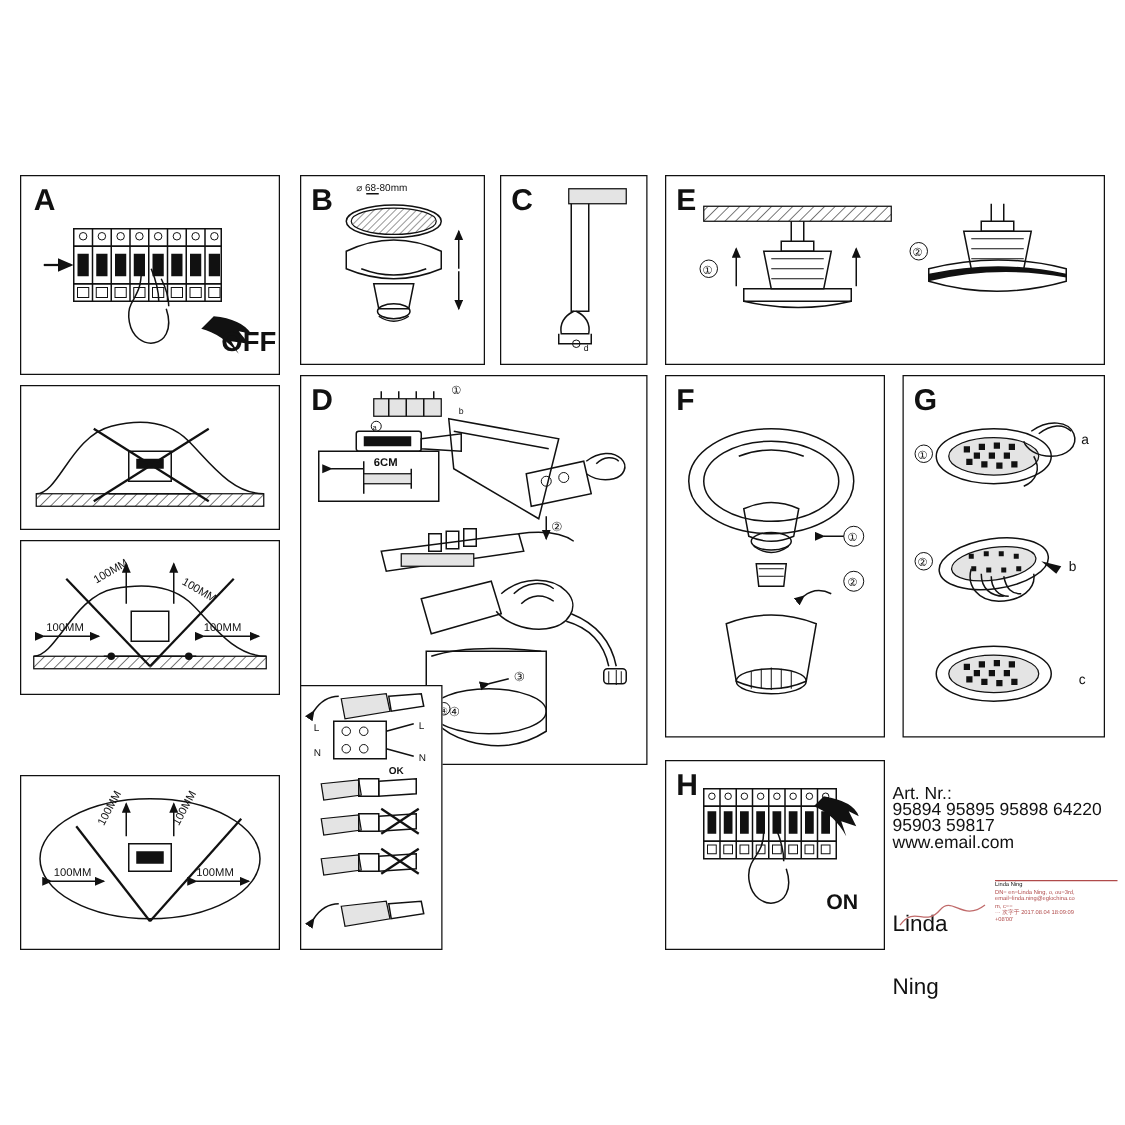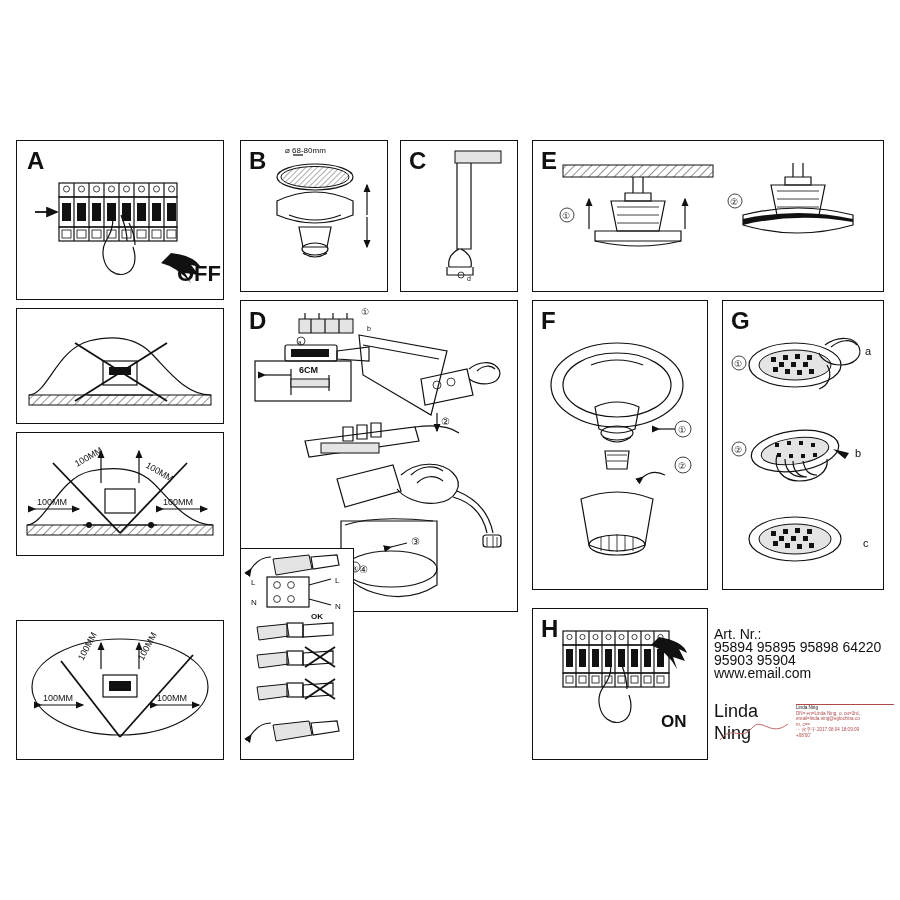--- a/index.html
+++ b/index.html
@@ -14,21 +14,21 @@
   .stk2{fill:none;stroke:#111;stroke-width:1.8;}
   .thin{fill:none;stroke:#111;stroke-width:0.8;}
   .fillb{fill:#111;stroke:none;}
   .fillg{fill:#e4e4e4;stroke:#111;stroke-width:1;}
   .hatch{fill:url(#h1);stroke:#111;stroke-width:1;}
   .txt{font-family:"Liberation Sans",sans-serif;fill:#111;}
 
   #artblock{position:absolute;left:714px;top:628px;width:176px;}
   #artblock .line{font-size:14px;line-height:13px;}
   #sign{position:absolute;left:714px;top:700px;width:180px;}
-  #sign .name{font-size:18px;line-height:22px;}
+  #sign .name{font-size:18px;line-height:22px;margin-top:28px;}
   #stamp{position:absolute;left:796px;top:704px;width:98px;font-size:4.6px;line-height:5.6px;color:#b04a4a;}
   #stamp .b{color:#111;}
 </style>
 </head>
 <body>
 
 <div id="sheet">
 
   <svg width="0" height="0" style="position:absolute">
     <defs>
@@ -528,21 +528,21 @@
       <path class="stk" d="M88 54 c4 10 6 18 6 26"></path>
 
       <path class="fillb" d="M126 28 q24 4 28 16 l-8 -4 l6 12 l-12 -4 l4 12 q-10 -18 -26 -24 z"></path>
       <text class="txt bold" x="128" y="118" font-size="17">ON</text>
     </svg>
   </div>
 
   <div id="artblock">
     <div class="line">Art. Nr.:</div>
     <div class="line">95894 95895 95898 64220</div>
-    <div class="line">95903 95904</div>
+    <div class="line">95903 59817</div>
     <div class="line">www.email.com</div>
   </div>
 
   <div id="sign">
     <div class="name">Linda</div>
     <div class="name">Ning</div>
     <svg width="80" height="26" viewBox="0 0 80 26" style="position:absolute;left:4px;top:18px;">
       <path d="M2 22 C14 6 22 24 34 10 C44 -2 52 20 70 6" fill="none" stroke="#c06a6a" stroke-width="1"></path>
     </svg>
   </div>

